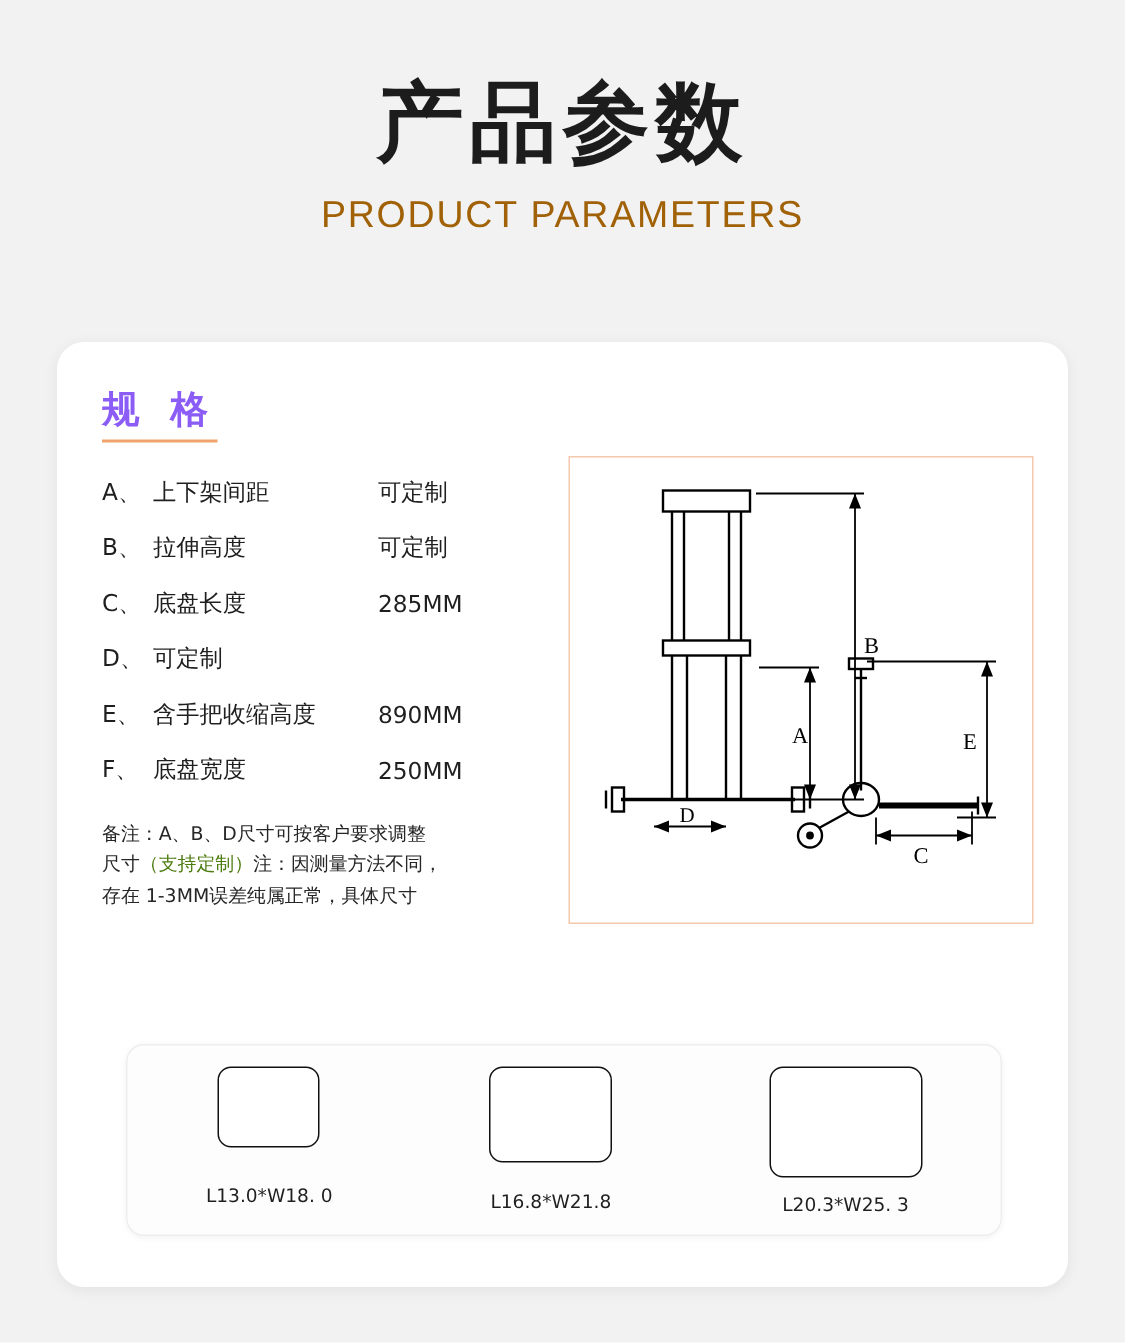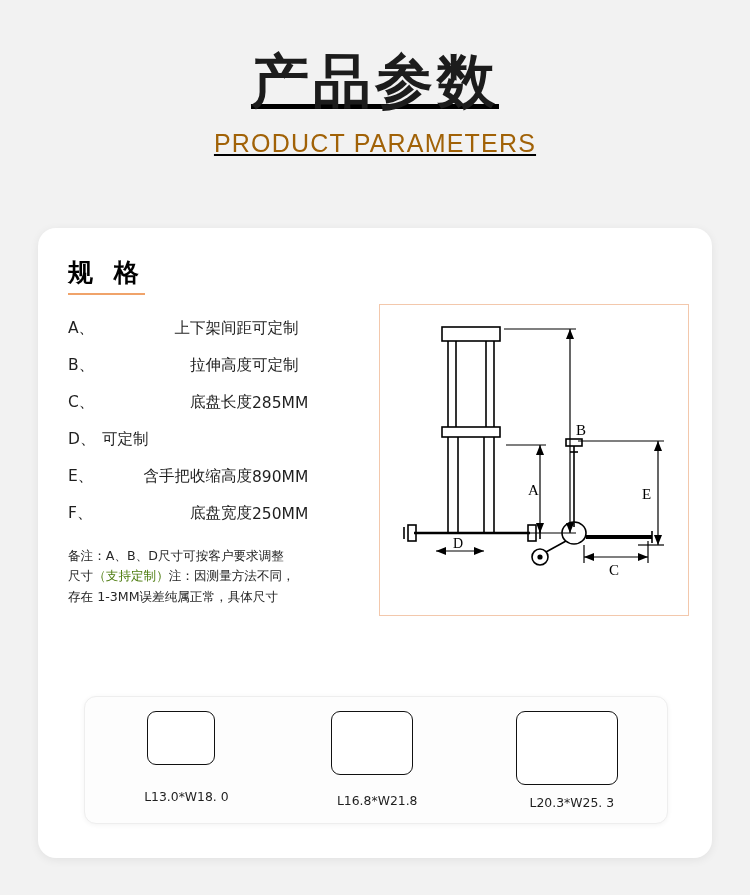--- a/index.html
+++ b/index.html
@@ -11,21 +11,20 @@
     height: 895px;
     background: #f2f2f2;
     font-family: "Liberation Sans", sans-serif;
     overflow: hidden;
   }
   .page {
     position: relative;
     width: 750px;
     height: 895px;
     box-sizing: border-box;
-    text-decoration: underline;
   }
   .header {
     padding-top: 48px;
     text-align: center;
   }
   .header .title-cn {
     font-size: 58px;
     font-weight: bold;
     letter-spacing: 4px;
     color: #1c1c1c;
@@ -44,21 +43,21 @@
     left: 38px;
     top: 228px;
     width: 674px;
     height: 630px;
     background: #ffffff;
     border-radius: 18px;
     box-shadow: 0 2px 10px rgba(0,0,0,0.07);
     box-sizing: border-box;
   }
   .section-title {
-    color: #000000;
+    color: #8b5cf6;
     font-size: 25px;
     font-weight: bold;
     letter-spacing: 6px;
     display: inline-block;
     padding-bottom: 4px;
     border-bottom: 2px solid #f0a36a;
     font-family: "DejaVu Sans", "Liberation Sans", sans-serif;
   }
   .spec-title-wrap {
     position: absolute;
@@ -79,21 +78,20 @@
     color: #1f1f1f;
     font-family: "DejaVu Sans", "Liberation Sans", sans-serif;
   }
   .spec-key {
     width: 34px;
     flex: none;
   }
   .spec-label {
     width: 150px;
     flex: none;
-    text-align: right;
   }
   .spec-value {
     flex: 1;
   }
   .note {
     position: absolute;
     left: 30px;
     top: 318px;
     width: 320px;
     font-size: 12.6px;
@@ -150,21 +148,20 @@
     background: #fff;
   }
   .tube-shape.s1 { width: 66px; height: 52px; }
   .tube-shape.s2 { width: 80px; height: 62px; }
   .tube-shape.s3 { width: 100px; height: 72px; }
   .tube-caption {
     margin-top: 10px;
     font-size: 12.4px;
     color: #1f1f1f;
     font-family: "DejaVu Sans", "Liberation Sans", sans-serif;
-    margin-left: 10px;
   }
   .tc1 { margin-top: 24px; }
   .tc2 { margin-top: 18px; }
   .tc3 { margin-top: 10px; }
 </style>
 </head>
 <body>
 
 <div class="page">
 

